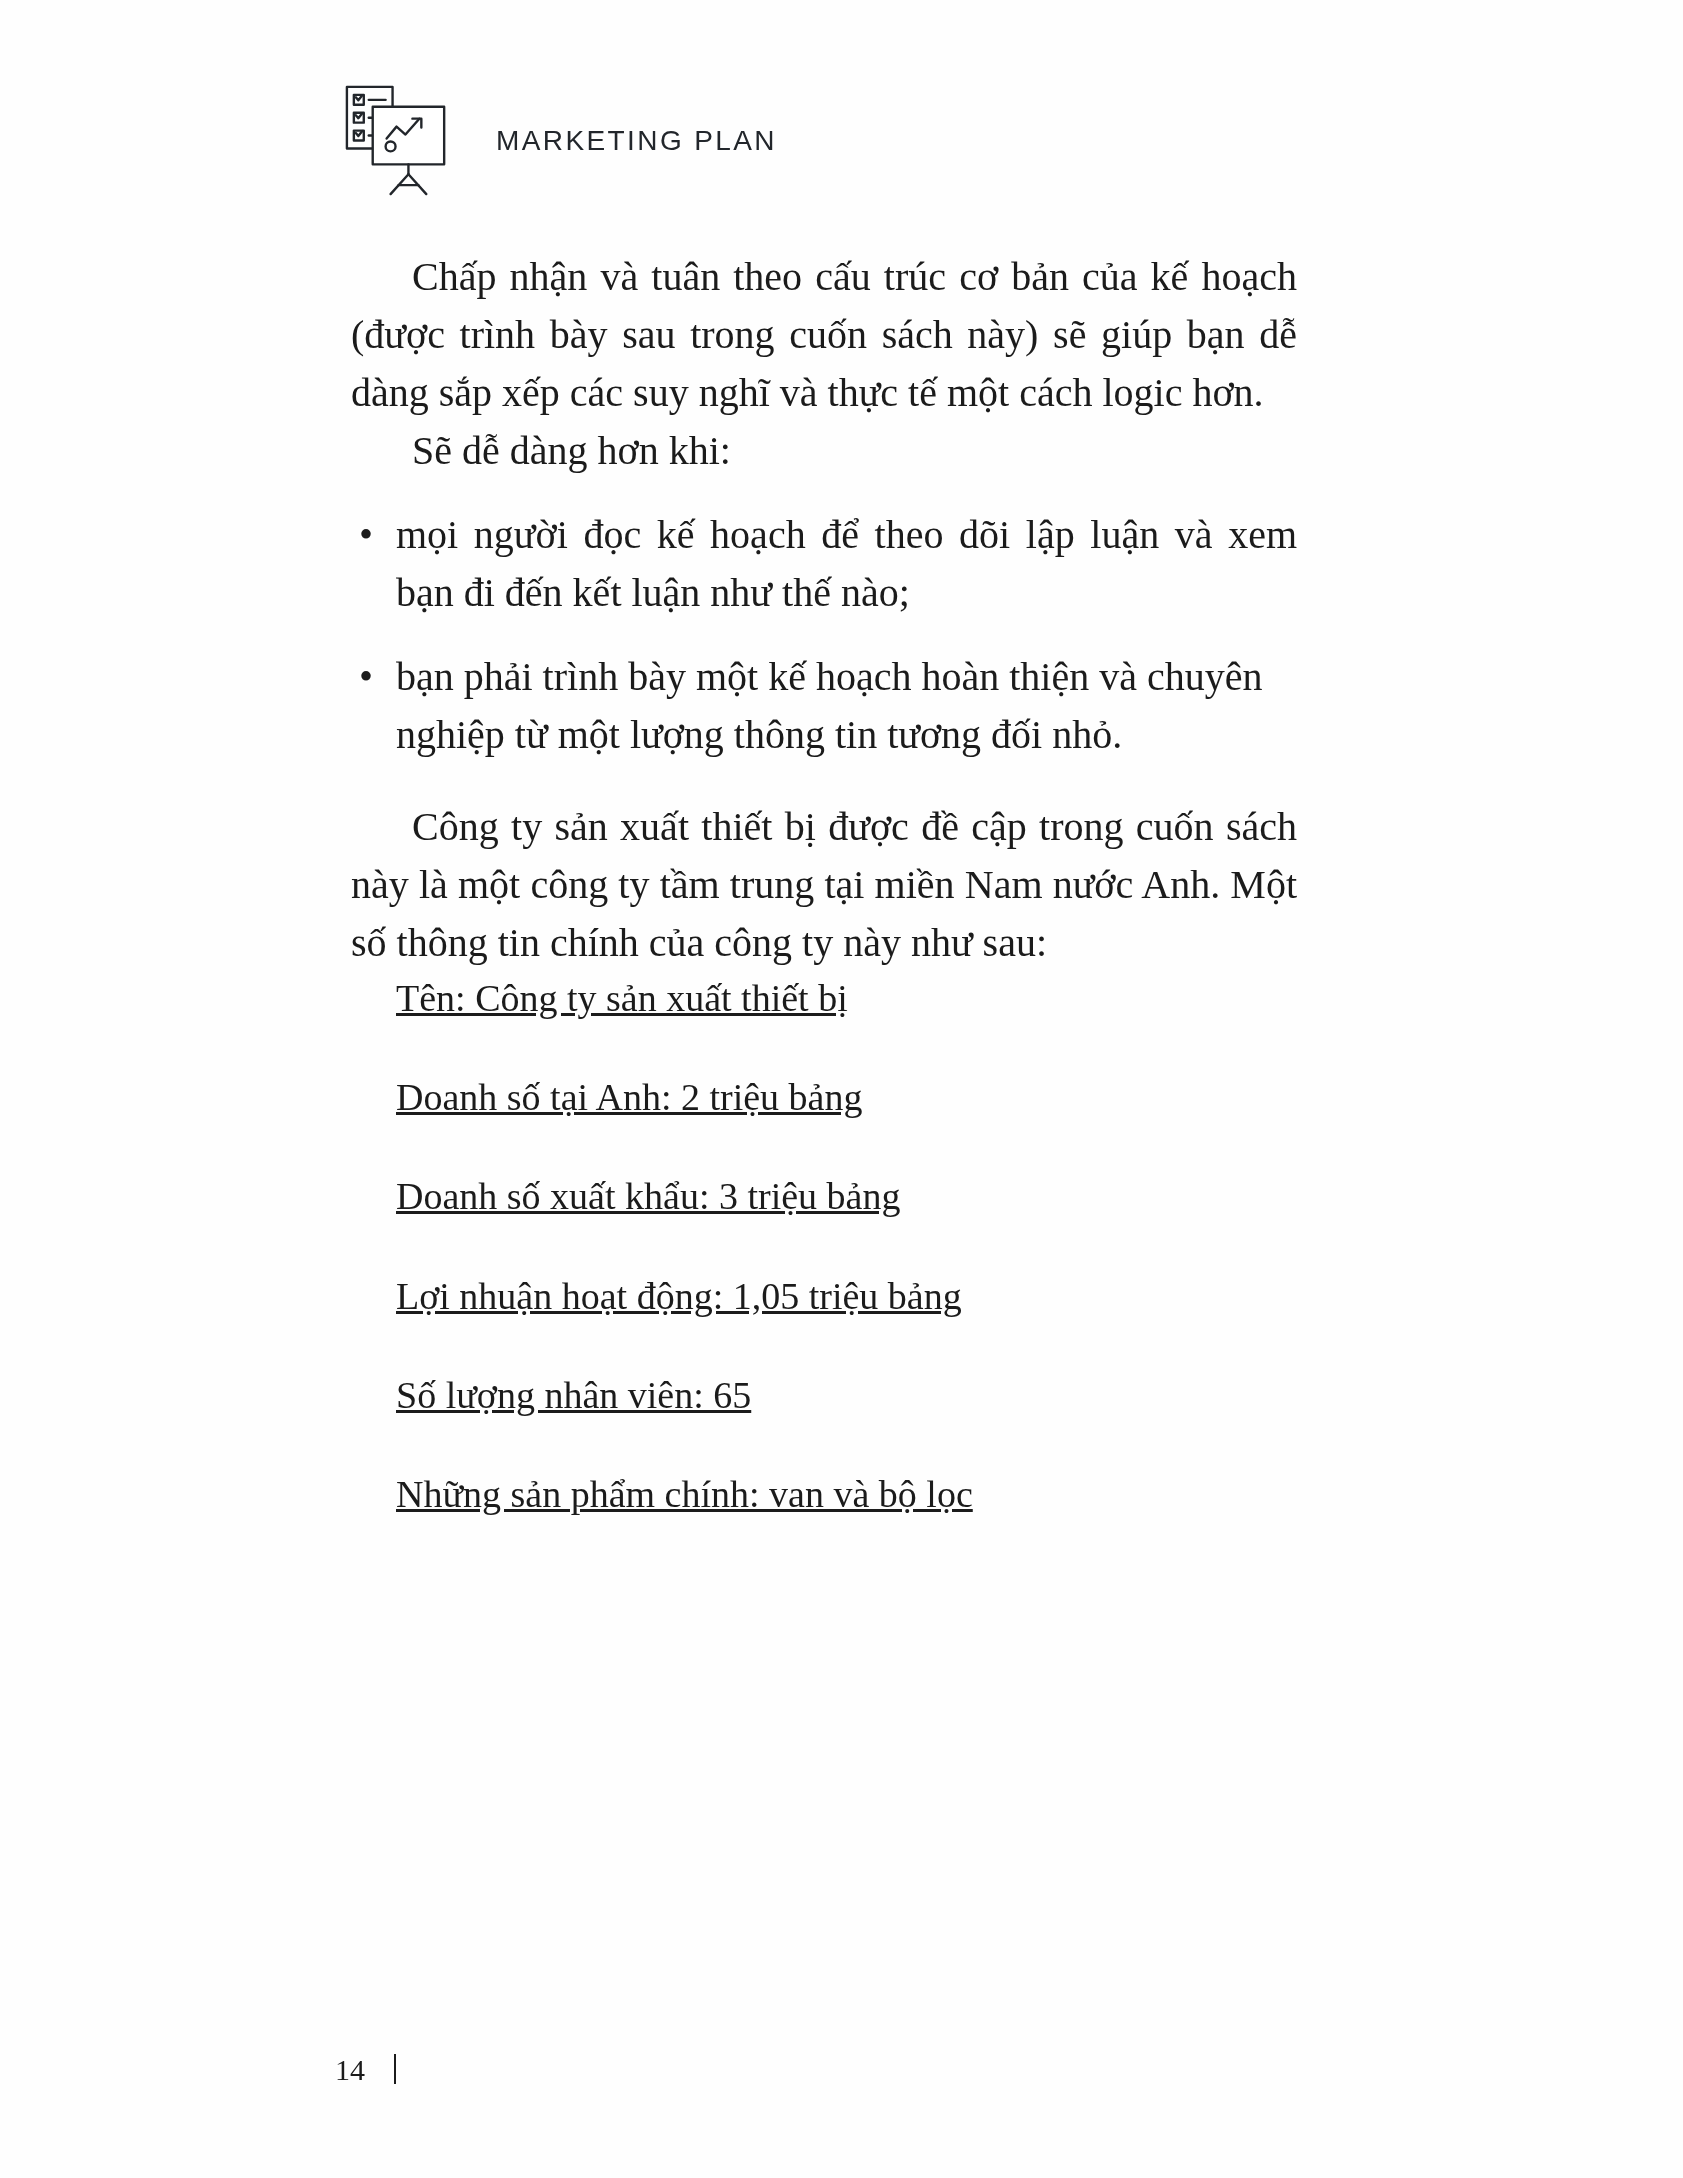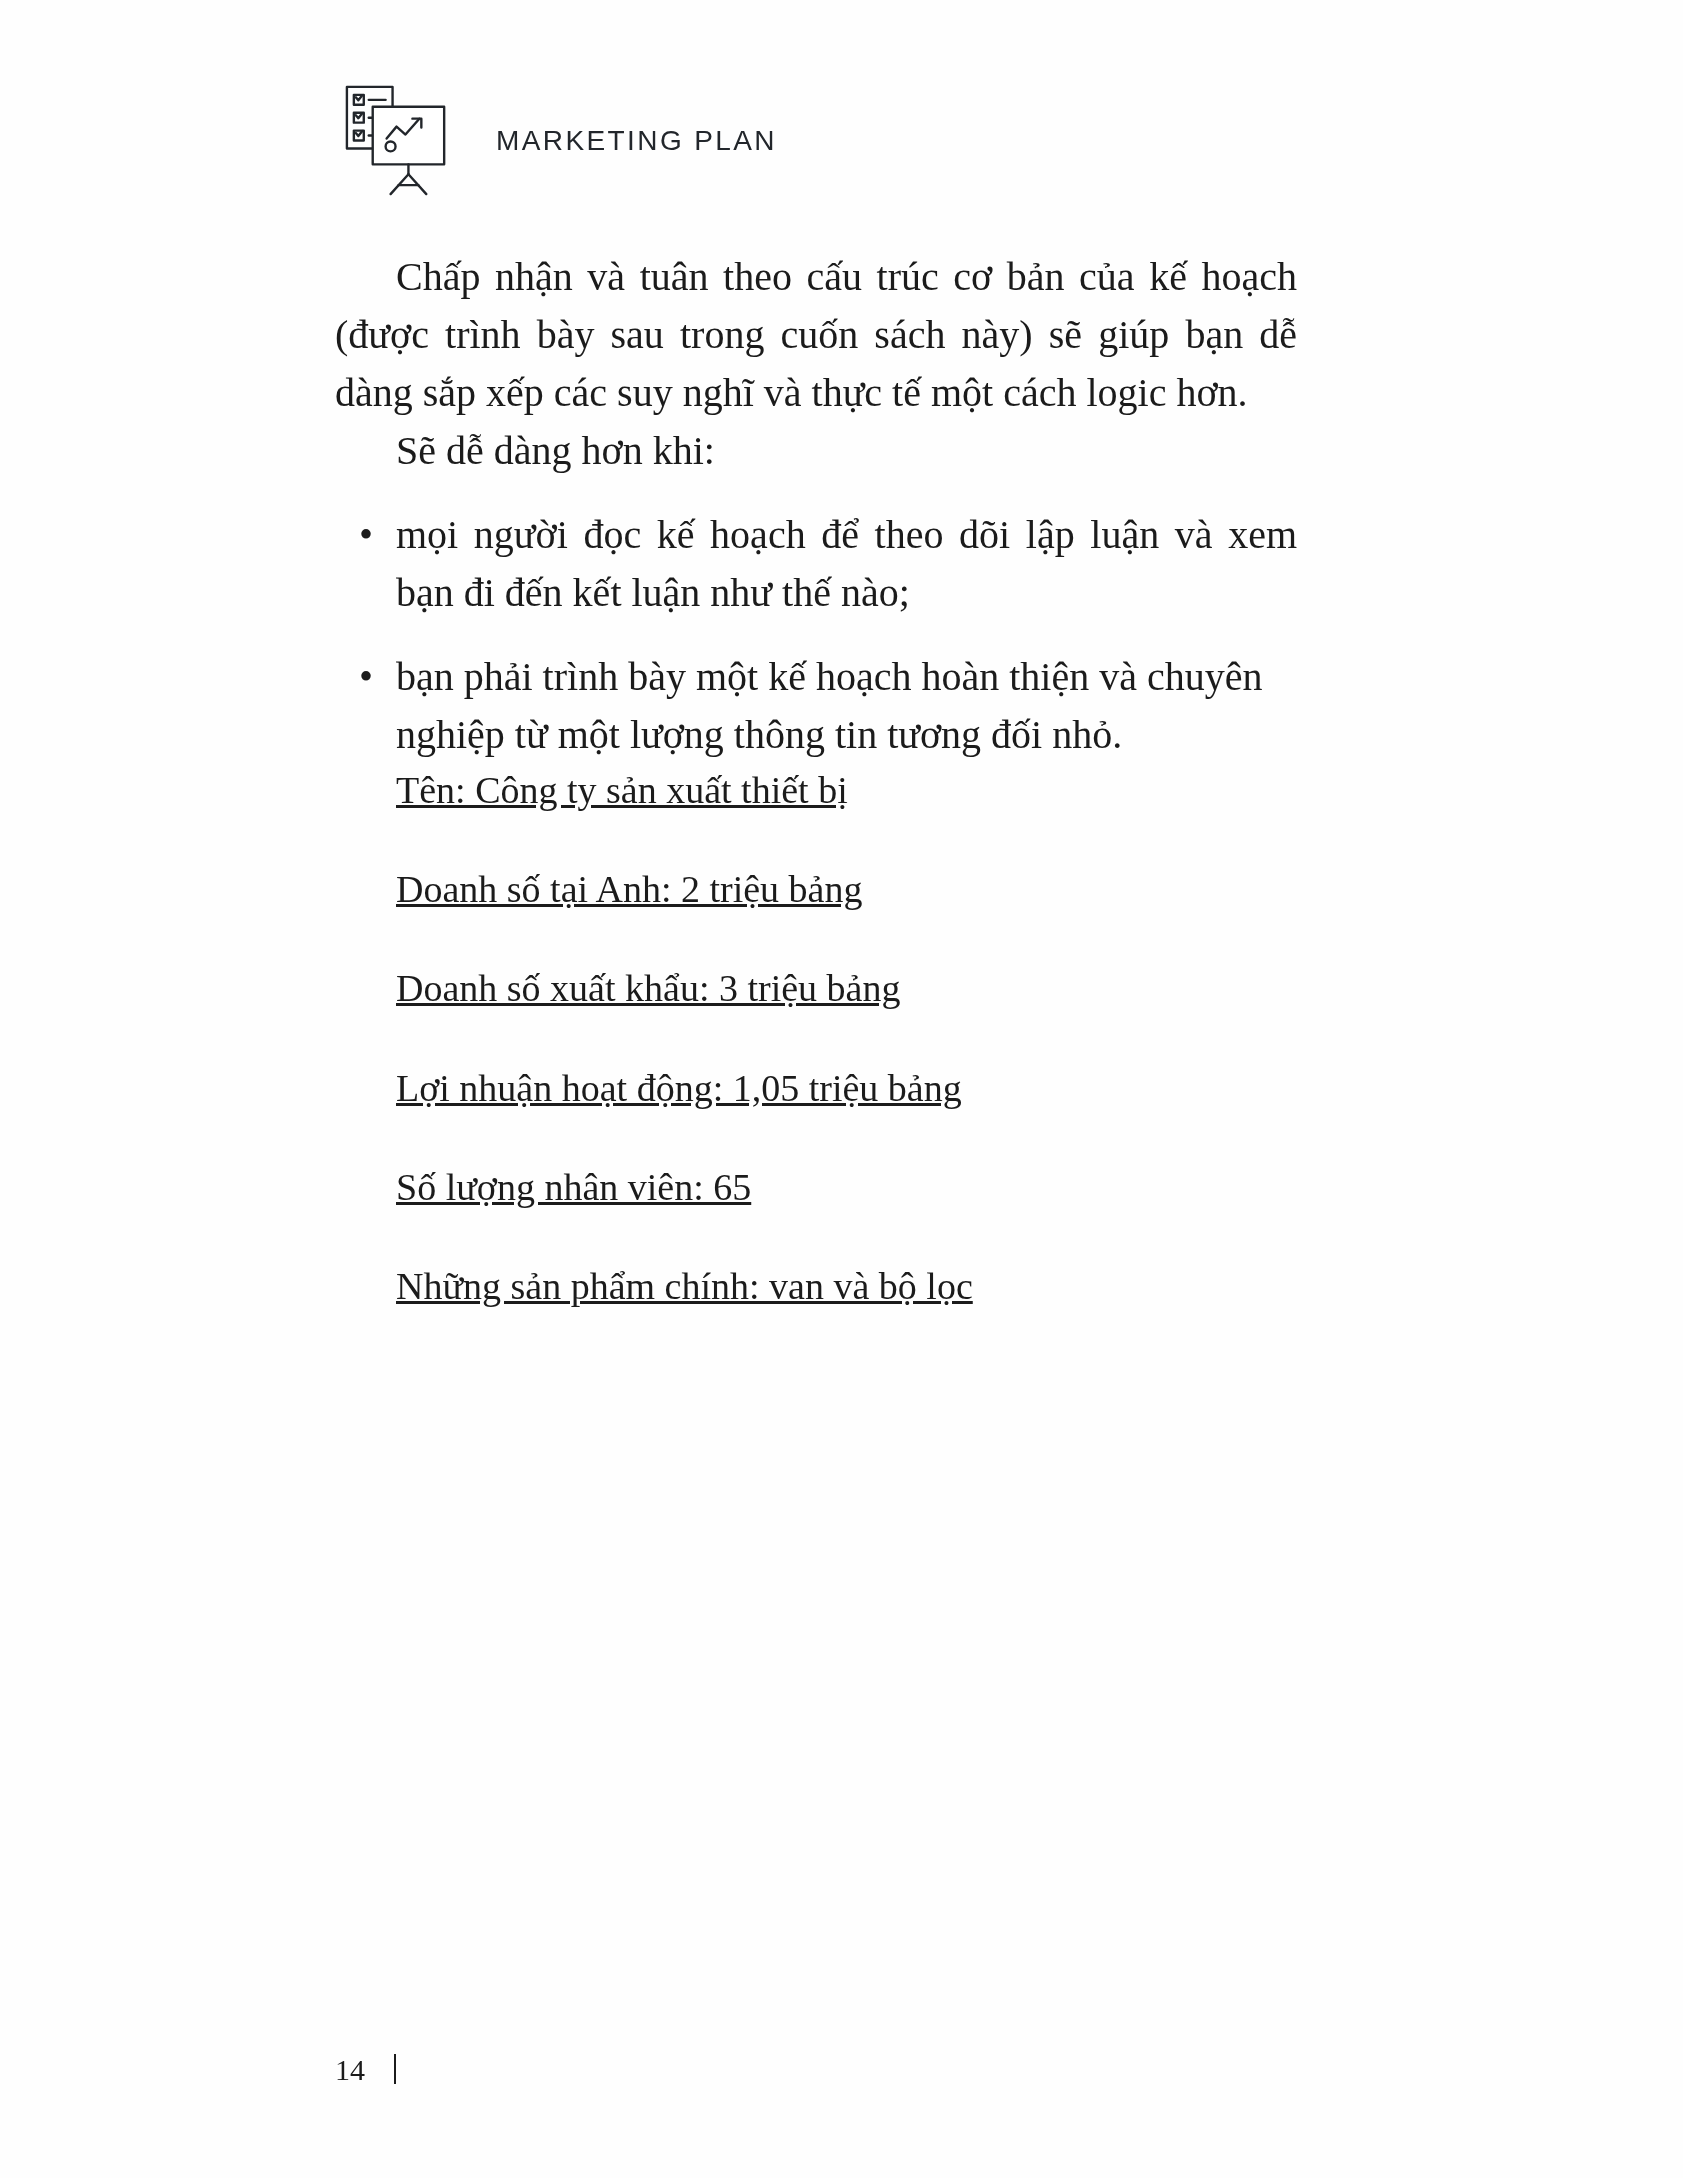--- a/index.html
+++ b/index.html
@@ -49,21 +49,21 @@
 
   
   .content {
     position: absolute;
     top: 248px;
     left: 335px;
     width: 962px;
   }
 
   p.para {
-    margin: 0 0 0 0;
+    margin: 0 0 0 16px;
     font-size: 40px;
     line-height: 1.45;
     text-align: justify;
     text-indent: 61px;
     color: #1b1b1b;
     font-family: "Liberation Serif", serif;
   }
   p.para.last-line-left {
     text-align: left;
   }
@@ -171,20 +171,21 @@
       <li>
         <span class="dot">•</span>
         <span>mọi người đọc kế hoạch để theo dõi lập luận và xem bạn đi đến kết luận như thế nào;</span>
       </li>
       <li class="left-align">
         <span class="dot">•</span>
         <span>bạn phải trình bày một kế hoạch hoàn thiện và chuyên nghiệp từ một lượng thông tin tương đối nhỏ.</span>
       </li>
     </ul>
 
+    <p class="para gap-para" style="margin-top:34px;">Công ty sản xuất thiết bị được đề cập trong cuốn sách này là một công ty tầm trung tại miền Nam nước Anh. Một số thông tin chính của công ty này như sau:</p>
 
     <div class="facts">
       <div class="fact">Tên: Công ty sản xuất thiết bị</div>
       <div class="fact">Doanh số tại Anh: 2 triệu bảng</div>
       <div class="fact">Doanh số xuất khẩu: 3 triệu bảng</div>
       <div class="fact">Lợi nhuận hoạt động: 1,05 triệu bảng</div>
       <div class="fact">Số lượng nhân viên: 65</div>
       <div class="fact">Những sản phẩm chính: van và bộ lọc</div>
     </div>
 

